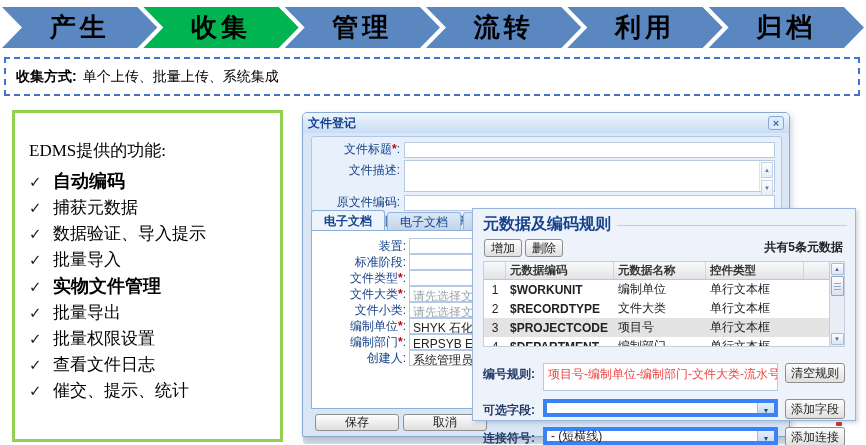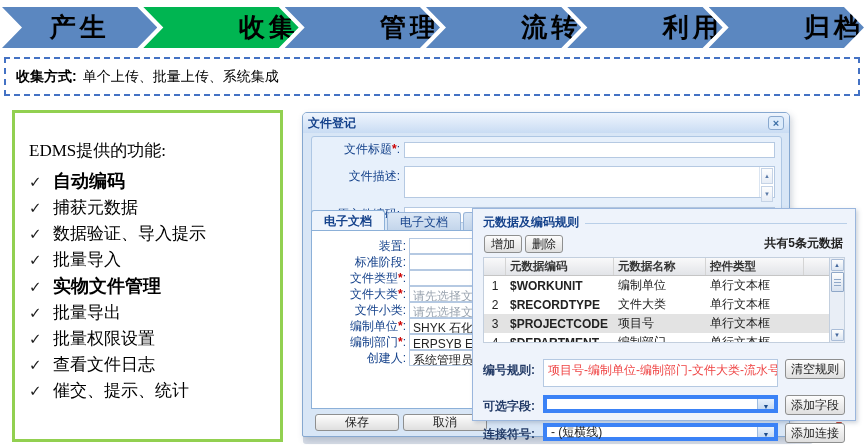--- a/index.html
+++ b/index.html
@@ -4,21 +4,21 @@
 <style>
   * { margin:0; padding:0; box-sizing:border-box; }
   body { background:#ffffff; font-family:"Liberation Sans","DejaVu Sans",sans-serif; }
   .stage { position:relative; width:866px; height:445px; background:#fff; overflow:hidden; }
 
   
   .flow { position:absolute; left:2px; top:7px; width:862px; height:41px; display:flex; }
   .chev { flex:1 1 0; height:41px; background:#5b87c0; display:flex; align-items:center; justify-content:center;
           clip-path:polygon(0 0, calc(100% - 20px) 0, 100% 50%, calc(100% - 20px) 100%, 0 100%, 20px 50%);
           font-family:"Liberation Serif","DejaVu Serif",serif; font-weight:bold; font-size:26px; color:#000; letter-spacing:4px; }
-  .chev + .chev { margin-left:-14px;justify-content:flex-end; }
+  .chev + .chev { margin-left:-14px; }
   .chev.active { background:#00b551; }
 
   
   .note { position:absolute; left:4px; top:57px; width:856px; height:39px; border:2px dashed #4472c4;
           display:flex; align-items:center; padding-left:10px; font-size:14px; color:#000; background:#fff; }
   .note .b { font-weight:bold; margin-right:6px; }
 
   
   .features { position:absolute; left:12px; top:110px; width:271px; height:332px; border:3px solid #92d050;
               background:#fff; padding:26px 8px 0 14px; font-family:"Liberation Serif","DejaVu Serif",serif; }
@@ -36,21 +36,21 @@
             border:1px solid #86a8d0; border-radius:5px 5px 2px 2px; box-shadow:2px 3px 6px rgba(70,90,120,.25); z-index:10; }
   .titlebar { position:absolute; left:0; top:0; right:0; height:20px; border-radius:4px 4px 0 0;
               background:linear-gradient(#eff5fd,#c9dcf3); display:flex; align-items:center; padding:0 5px;
               font-size:12px; font-weight:bold; color:#15428b; }
   .titlebar .t { flex:1; }
   .close { width:16px; height:14px; border:1px solid #8aa9cf; border-radius:3px; background:#dcebfb; color:#3a6ea5;
            font-size:11px; line-height:12px; text-align:center; font-weight:bold; cursor:default; }
 
   .fset { position:absolute; left:8px; top:23px; right:7px; height:82px; border:1px solid #aec7e4; border-radius:3px;
           background:#e7f0fb; padding:4px 6px 0 0; }
-  .frow { display:flex; align-items:center; margin-bottom:8px; }
+  .frow { display:flex; align-items:center; margin-bottom:2px; }
   .flabel { width:88px; text-align:right; font-size:12px; color:#15428b; white-space:nowrap; flex:0 0 88px; }
   .req { color:#cc0000; font-weight:bold; }
   .input { background:#fff; border:1px solid #b5c9e2; height:16px; font-size:12px; color:#222; padding:1px 3px;
            overflow:hidden; white-space:nowrap; }
   .fset .input.wide { flex:1; margin-left:4px; }
   .ta-wrap { flex:1; margin-left:4px; display:flex; height:32px; background:#fff; border:1px solid #b5c9e2; }
   .ta-body { flex:1; }
   .ta-spin { width:15px; border-left:1px solid #dbe5f1; display:flex; flex-direction:column; }
   .ta-spin span { flex:1; font-size:6px; color:#5a7aa8; text-align:center; line-height:14px; background:linear-gradient(#fdfdfd,#e7edf6); border:1px solid #c5d3e6; margin:1px; }
   .radios { display:flex; align-items:center; gap:18px; margin-left:6px; font-size:12px; color:#15428b; }
@@ -71,21 +71,21 @@
 
   .dlg-btns { position:absolute; left:12px; bottom:5px; display:flex; gap:4px; }
   .btn { background:linear-gradient(#fdfdfd,#dfdfdf); border:1px solid #8e8f8f; border-radius:3px; font-size:12px;
          color:#222; text-align:center; cursor:default; }
   .btn.big { width:84px; height:17px; line-height:15px; }
 
   
   .panel { position:absolute; left:472px; top:208px; width:384px; height:213px; background:#eef3fb;
            border:1px solid #9ab6dd; box-shadow:2px 2px 4px rgba(70,90,120,.25); z-index:20; }
   .p-legend { display:flex; align-items:center; padding:5px 8px 0 10px; }
-  .p-legend .pt { font-size:12px; font-weight:bold; color:#15428b; white-space:nowrap; }
+  .p-legend .pt { font-size:16px; font-weight:bold; color:#15428b; white-space:nowrap; }
   .p-legend .ln { flex:1; border-top:1px solid #b9cfe8; margin-left:6px; margin-top:2px; }
   .p-toolbar { display:flex; margin:4px 12px 0 11px; }
   .btn.sm { padding:1px 6px; height:18px; line-height:14px; margin-right:3px; }
   .count { margin-left:auto; font-size:12px; font-weight:bold; color:#222; }
 
   .p-table { margin:4px 10px 0 10px; display:flex; border:1px solid #c3cfde; background:#fff; }
   .tbl { flex:1; }
   .thead { display:flex; height:18px; background:linear-gradient(#f9f9fa,#e2e4e8); border-bottom:1px solid #c5c5c5;
            font-size:11.5px; font-weight:bold; color:#333; }
   .thead .c { display:flex; align-items:center; padding-left:4px; border-right:1px solid #d4d4d4; }

